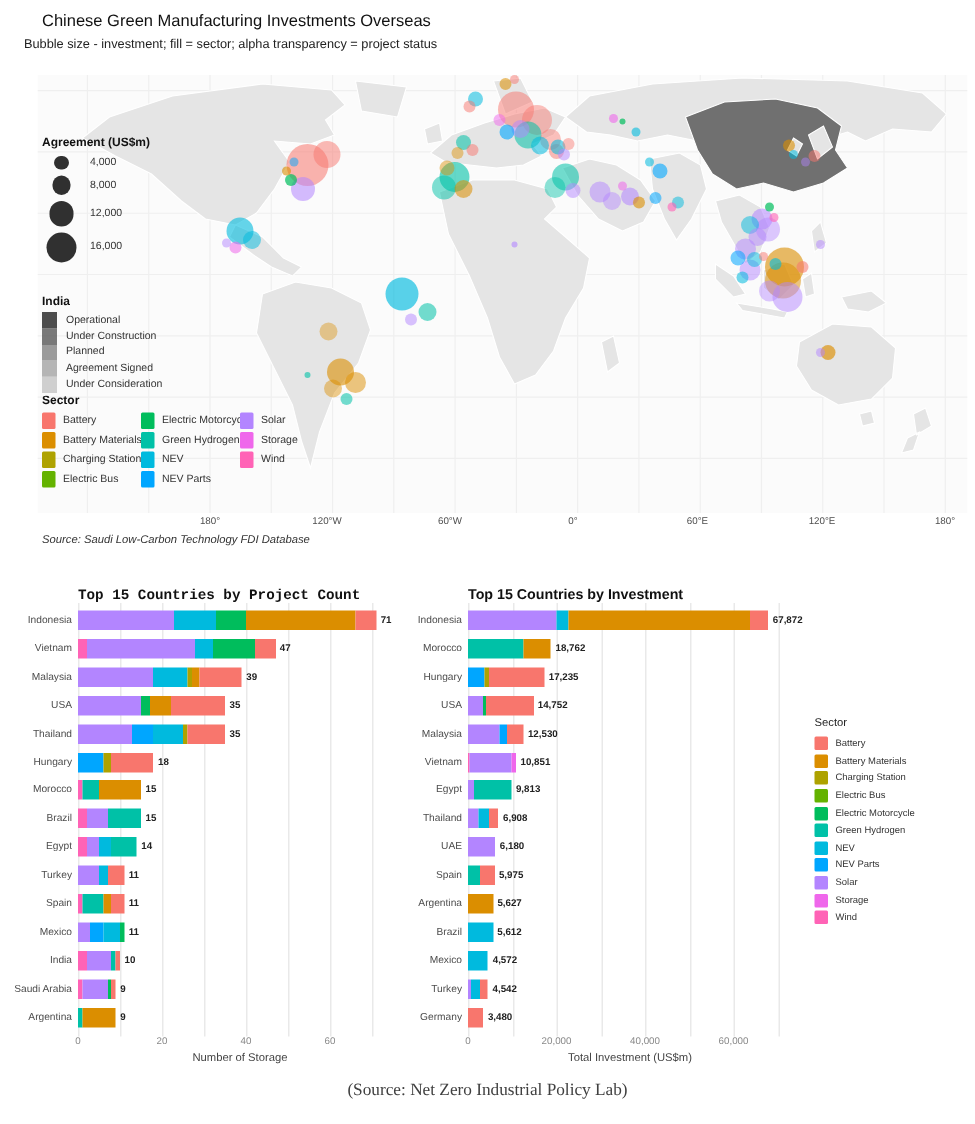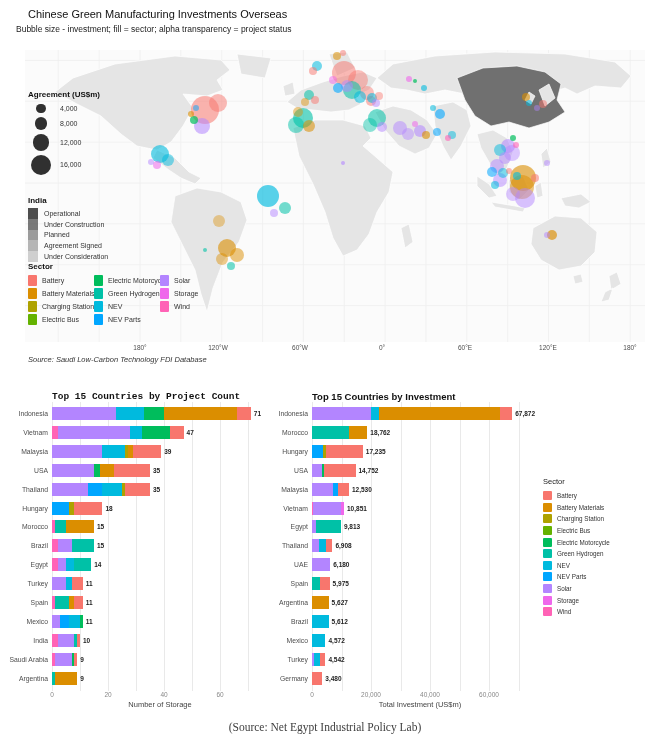--- a/index.html
+++ b/index.html
@@ -676,13 +676,13 @@
           <span class="legend2-label">Storage</span>
         </div>
         <div class="legend2-item">
           <div class="legend2-swatch" style="background: rgb(255, 99, 182);"></div>
           <span class="legend2-label">Wind</span>
         </div>
       </div>
   </div>
 </div>
 
-<div class="caption">(Source: Net Egypt Industrial Policy Lab)</div>
+<div class="caption">(Source: Net Zero Industrial Policy Lab)</div>
 
 </body></html>

